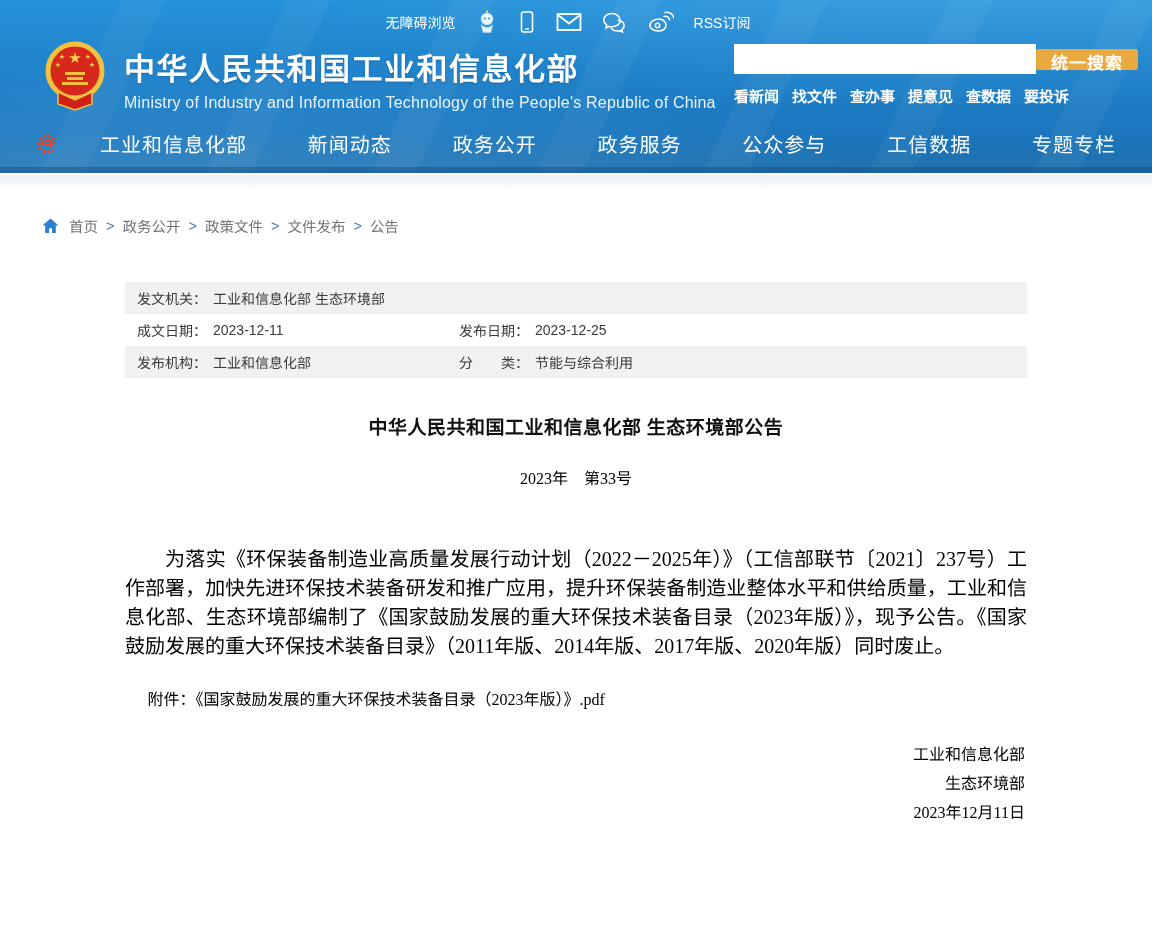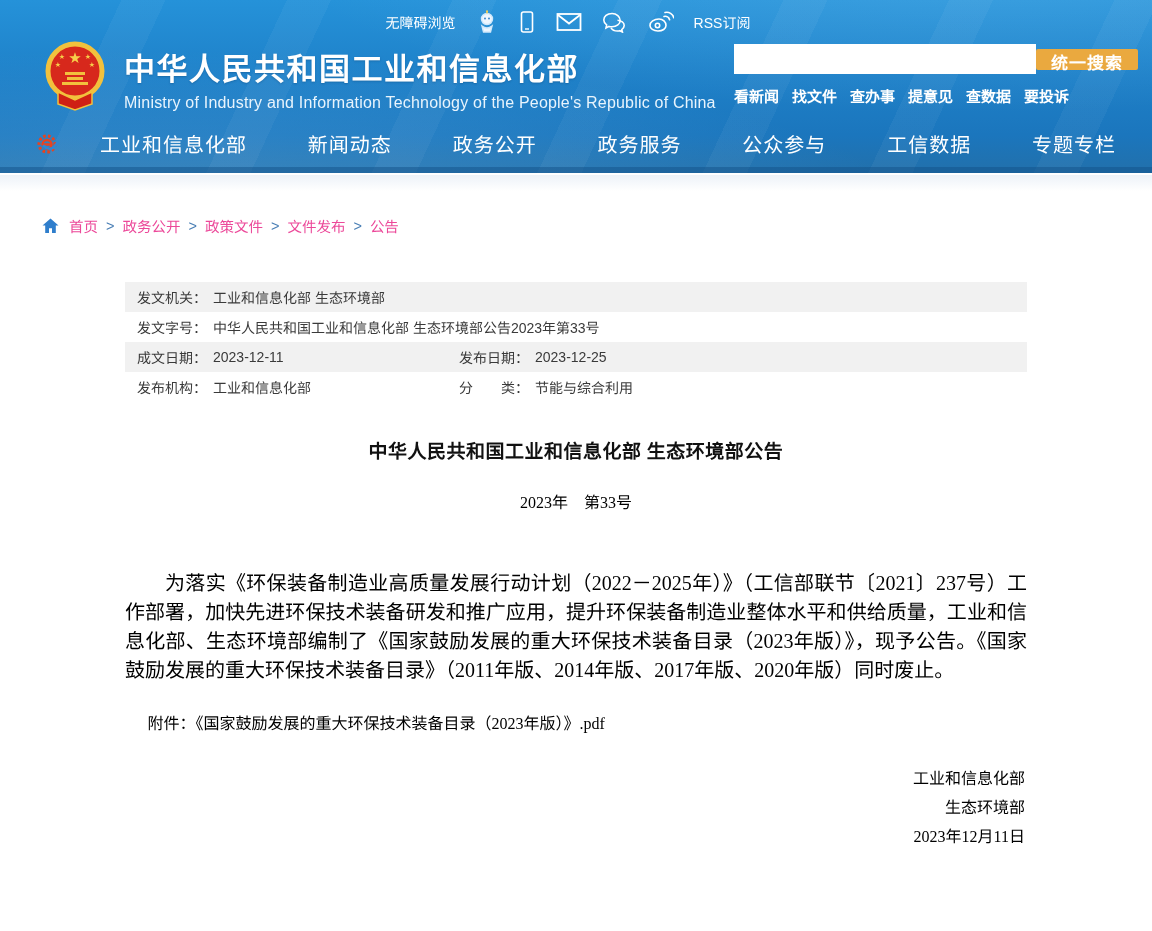--- a/index.html
+++ b/index.html
@@ -79,30 +79,30 @@
 
   .header-shadow { height: 18px; background: linear-gradient(180deg, #edf2f8, #fff); border-top: 2px solid #fff; }
 
   
   .breadcrumb {
     margin: 24px 0 0 42px;
     display: flex; align-items: center; gap: 8px;
     font-size: 14.5px; color: #2e6fb0;
   }
   .home-icon { display: inline-flex; margin-right: 2px; }
-  .bc-link { color: #ec4899; white-space: nowrap; }
+  .bc-link { color: #737373; white-space: nowrap; }
   .bc-sep { color: #4a7fb5; }
 
   
   .content { width: 902px; margin: 0 auto; }
 
   .meta-table { margin-top: 46px; }
   .meta-row {
     display: flex; 
-    height: 30px; padding: 8px 12px;
+    height: 30px; padding: 16px 12px;
     font-size: 14px; color: #3a3a3a;
   }
   .meta-row:nth-child(odd) { background: #f1f1f1; }
   .meta-cell { display: flex; align-items: center; white-space: nowrap; }
   .meta-row.two .meta-cell:first-child { flex: 0 0 322px; }
   .meta-label { margin-right: 6px; }
 
   .doc-title {
     margin-top: 34px; text-align: center;
     font-size: 19px; font-weight: bold; color: #111;
@@ -251,26 +251,20 @@
 
 <div class="content">
 
   <div class="meta-table">
       <div class="meta-row">
         <div class="meta-cell">
           <span class="meta-label">发文机关：</span>
           <span class="meta-value">工业和信息化部 生态环境部</span>
         </div>
       </div>
-      <div class="meta-row">
-        <div class="meta-cell">
-          <span class="meta-label">发文字号：</span>
-          <span class="meta-value">中华人民共和国工业和信息化部 生态环境部公告2023年第33号</span>
-        </div>
-      </div>
       <div class="meta-row two">
         <div class="meta-cell">
           <span class="meta-label">成文日期：</span>
           <span class="meta-value">2023-12-11</span>
         </div>
         <div class="meta-cell">
           <span class="meta-label">发布日期：</span>
           <span class="meta-value">2023-12-25</span>
         </div>
       </div>

